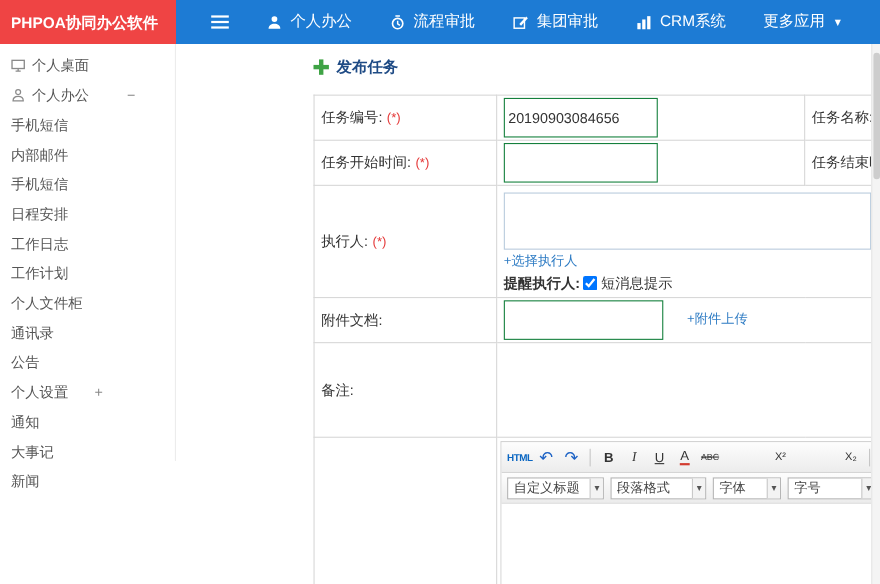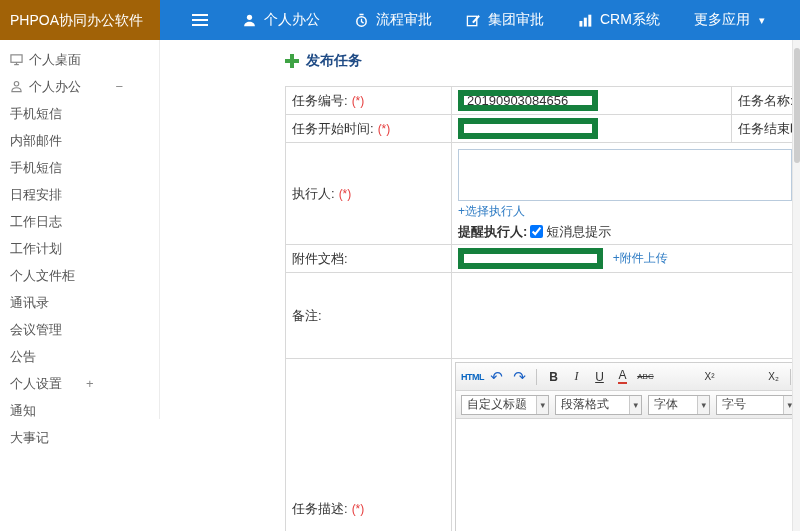--- a/index.html
+++ b/index.html
@@ -1,21 +1,21 @@
 <!DOCTYPE html>
 <html><head>
 <meta charset="utf-8">
 <style>
   * { margin:0; padding:0; box-sizing:border-box; }
   html,body { width:800px; height:531px; overflow:hidden; background:#fff;
     font-family:"Liberation Sans","DejaVu Sans",sans-serif; }
 
   
   .topbar{position:absolute;top:0;left:0;width:800px;height:40px;background:#1d7bd4;display:flex;align-items:center;}
-  .logo{width:160px;height:40px;background:#a16207;color:#fff;font-weight:normal;font-size:14px;line-height:40px;padding-left:10px;flex:0 0 160px;white-space:nowrap;}
+  .logo{width:160px;height:40px;background:#ef4444;color:#fff;font-weight:bold;font-size:14px;line-height:40px;padding-left:10px;flex:0 0 160px;white-space:nowrap;}
   .topnav{display:flex;align-items:center;gap:34px;margin-left:32px;color:#fff;font-size:14px;white-space:nowrap;}
   .nav-item{display:flex;align-items:center;gap:7px;cursor:pointer;}
   .hamburger{display:flex;flex-direction:column;gap:3px;cursor:pointer;}
   .hamburger span{display:block;width:16px;height:2px;background:#fff;}
   .nav-caret{font-size:11px;margin-left:2px;}
   .nav-ic{display:inline-flex;width:15px;height:15px;}
 
   
   .sidebar{position:absolute;top:40px;left:0;width:160px;height:379px;background:#fff;border-right:1px solid #ececec;padding-top:6px;}
   .side-item{height:27px;display:flex;align-items:center;gap:6px;padding:0 10px;font-size:13px;color:#555;cursor:pointer;white-space:nowrap;}
@@ -29,21 +29,21 @@
   .page-title{position:absolute;left:125px;top:12px;display:flex;align-items:center;gap:7px;}
   .page-title .t{font-size:14px;font-weight:bold;color:#1f4b85;}
   .plus-icon{position:relative;width:14px;height:14px;display:inline-block;}
   .plus-icon::before{content:"";position:absolute;left:5px;top:0;width:4px;height:14px;background:#3fa345;}
   .plus-icon::after{content:"";position:absolute;top:5px;left:0;width:14px;height:4px;background:#3fa345;}
 
   table.form{position:absolute;left:125px;top:46px;border-collapse:collapse;table-layout:fixed;width:736px;background:#fff;}
   table.form td{border:1px solid #d8d8d8;font-size:13px;color:#333;vertical-align:middle;padding:2px 6px;}
   td.lbl{padding-left:8px;background:#fff;white-space:nowrap;}
   .req{color:#e53c3c;margin-left:4px;font-size:12px;}
-  input.txt{height:21px;border:6px solid #15803d;font-size:13px;padding:0 3px;color:#333;outline:none;background:#fff;}
+  input.txt{height:36px;border:1px solid #15803d;font-size:13px;padding:0 3px;color:#333;outline:none;background:#fff;}
   .link{color:#2f7cc4;font-size:12px;text-decoration:none;cursor:pointer;}
   textarea.area{width:334px;height:52px;border:1px solid #b9cbdd;resize:none;outline:none;font-size:13px;display:block;margin:2px 0;}
   textarea.plain{width:96%;height:74px;border:none;resize:none;outline:none;font-size:13px;background:transparent;display:block;}
   .remind{font-weight:bold;color:#333;font-size:13px;display:flex;align-items:center;gap:3px;margin-top:3px;}
   .remind input{width:13px;height:13px;}
   .remind .sms{font-weight:normal;}
 
   
   .editor{width:100%;border:1px solid #cfcfcf;background:#fff;}
   .tb-row{display:flex;align-items:center;gap:2px;padding:2px 5px;background:linear-gradient(#fdfdfd,#ececec);border-bottom:1px solid #d5d5d5;height:28px;}
@@ -162,34 +162,34 @@
   <div class="side-item">
       <span>工作计划</span>
     </div>
   <div class="side-item">
       <span>个人文件柜</span>
     </div>
   <div class="side-item">
       <span>通讯录</span>
     </div>
   <div class="side-item">
-      <span>会议管理</span>
-    </div>
-  <div class="side-item">
       <span>公告</span>
     </div>
   <div class="side-item">
     <span>个人设置</span>
     <span class="toggle toggle-inline">+</span>
   </div>
   <div class="side-item">
       <span>通知</span>
     </div>
   <div class="side-item">
       <span>大事记</span>
+    </div>
+  <div class="side-item">
+      <span>新闻</span>
     </div>
 </div>
 
 <div class="main">
 
   <div class="page-title">
     <span class="plus-icon"></span>
     <span class="t">发布任务</span>
   </div>
 
@@ -241,21 +241,21 @@
         </div>
       </td>
     </tr>
 
     <tr style="height:28px">
       <td class="lbl">
         <span>附件文档:</span>
       </td>
       <td colspan="3">
         <input class="txt" style="width: 145px; vertical-align: middle;">
-        <a class="link" style="margin-left:6px">+附件上传</a>
+        <a class="link" style="margin-left:18px">+附件上传</a>
       </td>
     </tr>
 
     <tr style="height:86px">
       <td class="lbl">
         <span>备注:</span>
       </td>
       <td colspan="3">
         <textarea class="plain" style=""></textarea>
       </td>

